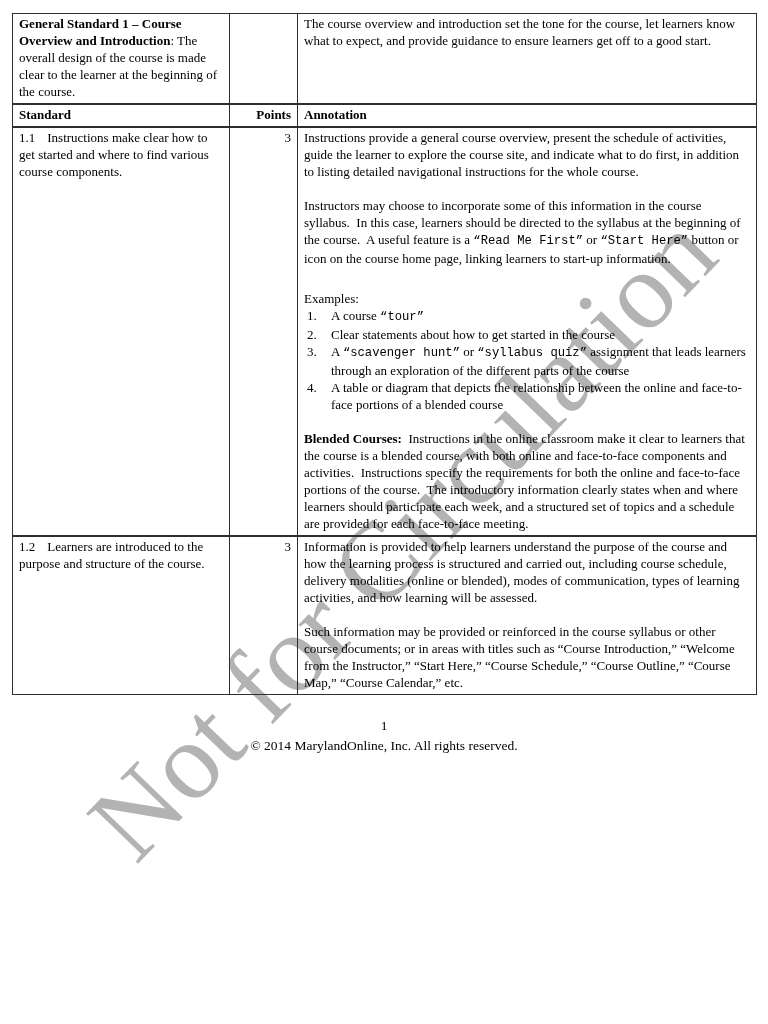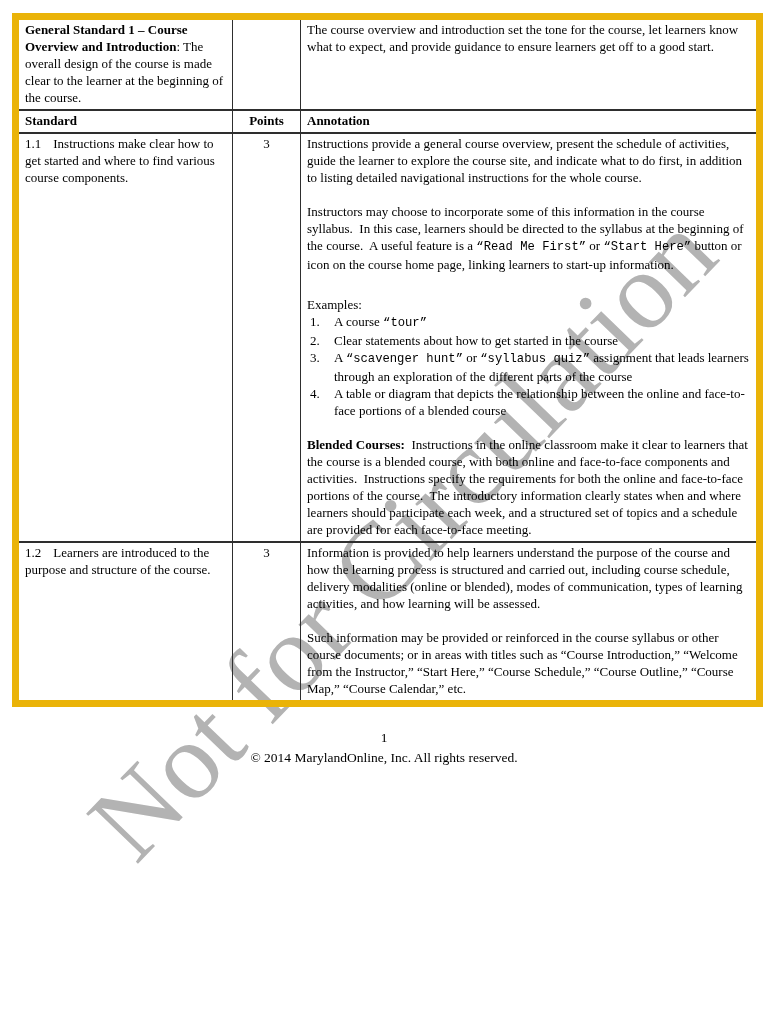--- a/index.html
+++ b/index.html
@@ -16,27 +16,27 @@
     color:#b3b3b3; font-family:"Liberation Serif", serif;
   }
   .content { position:relative; z-index:1; }
 
   .doc-title { text-align:center; padding-top:91px; font-size:14.5px; line-height:21px; }
 
   table.rubric {
     border-collapse:collapse; table-layout:fixed;
     width:744px; margin:13px 0 0 12px;
     font-size:13px; line-height:17px;
-    border:7px solid #eab308;
+    border:1px solid #eab308;
   }
   table.rubric td { border:1px solid #2e2e2e; vertical-align:top; padding:1px 6px 3px 6px; }
   tr.gs-row td { border-bottom-width:2px; }
   tr.header-row td { border-bottom-width:2px; font-weight:bold; }
   tr.row-11 td { border-bottom-width:2px; }
-  td.pts { text-align:center; }
+  td.pts { text-align:right; }
 
   .cellp { margin:0 0 17px 0; white-space:pre-wrap; }
   .last { margin-bottom:0; }
   .p2 { margin-bottom:23px; }
   .examples { margin:0; white-space:pre-wrap; }
   .olist { margin:0 0 17px 0; }
   .oli { display:flex; }
   .onum { flex:0 0 24px; padding-left:3px; white-space:pre; }
   .otext { flex:1; white-space:pre-wrap; }
   .qf { font-family:Liberation Mono, monospace; font-size:12.2px; }

